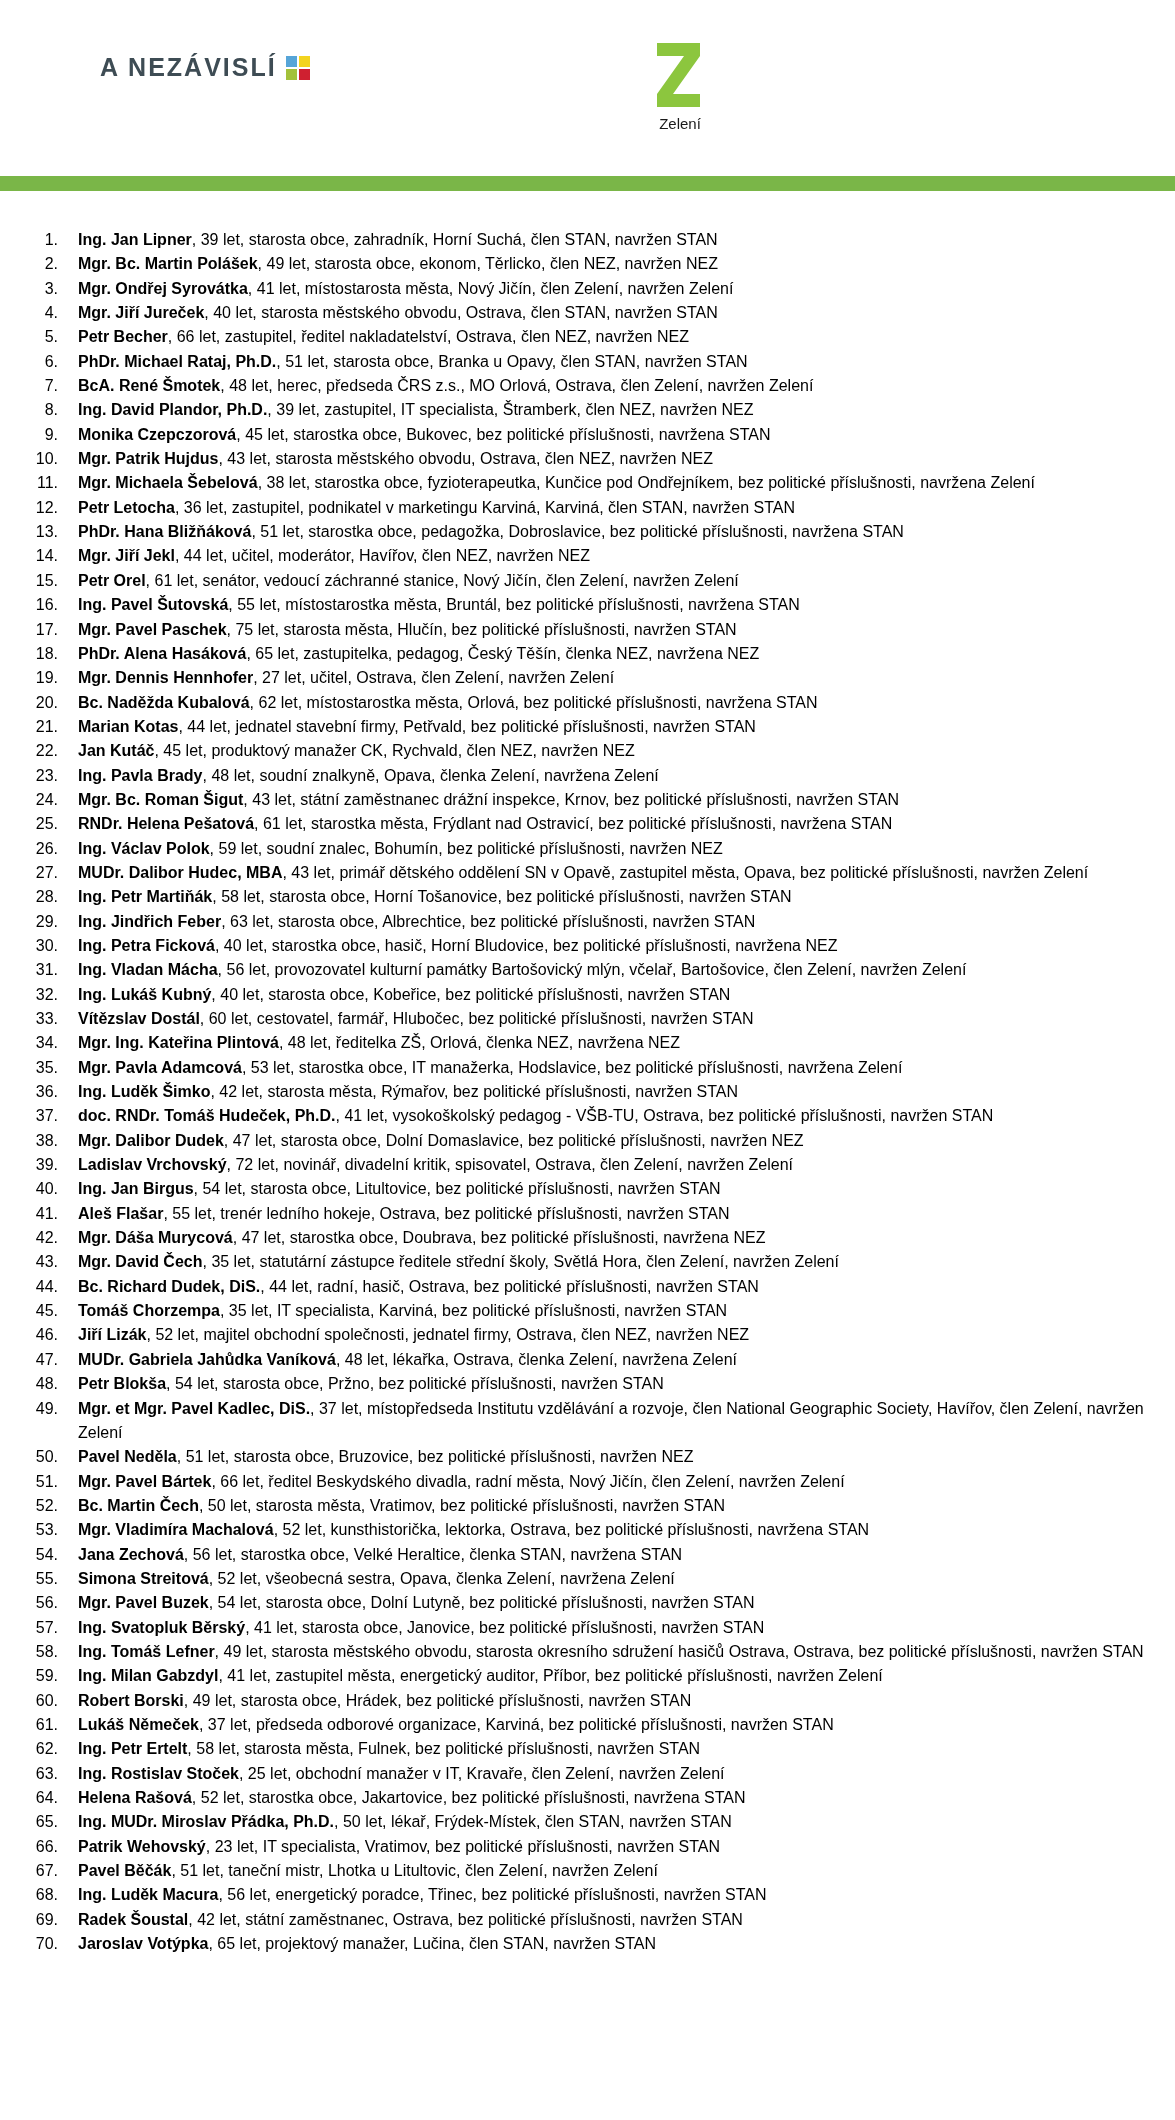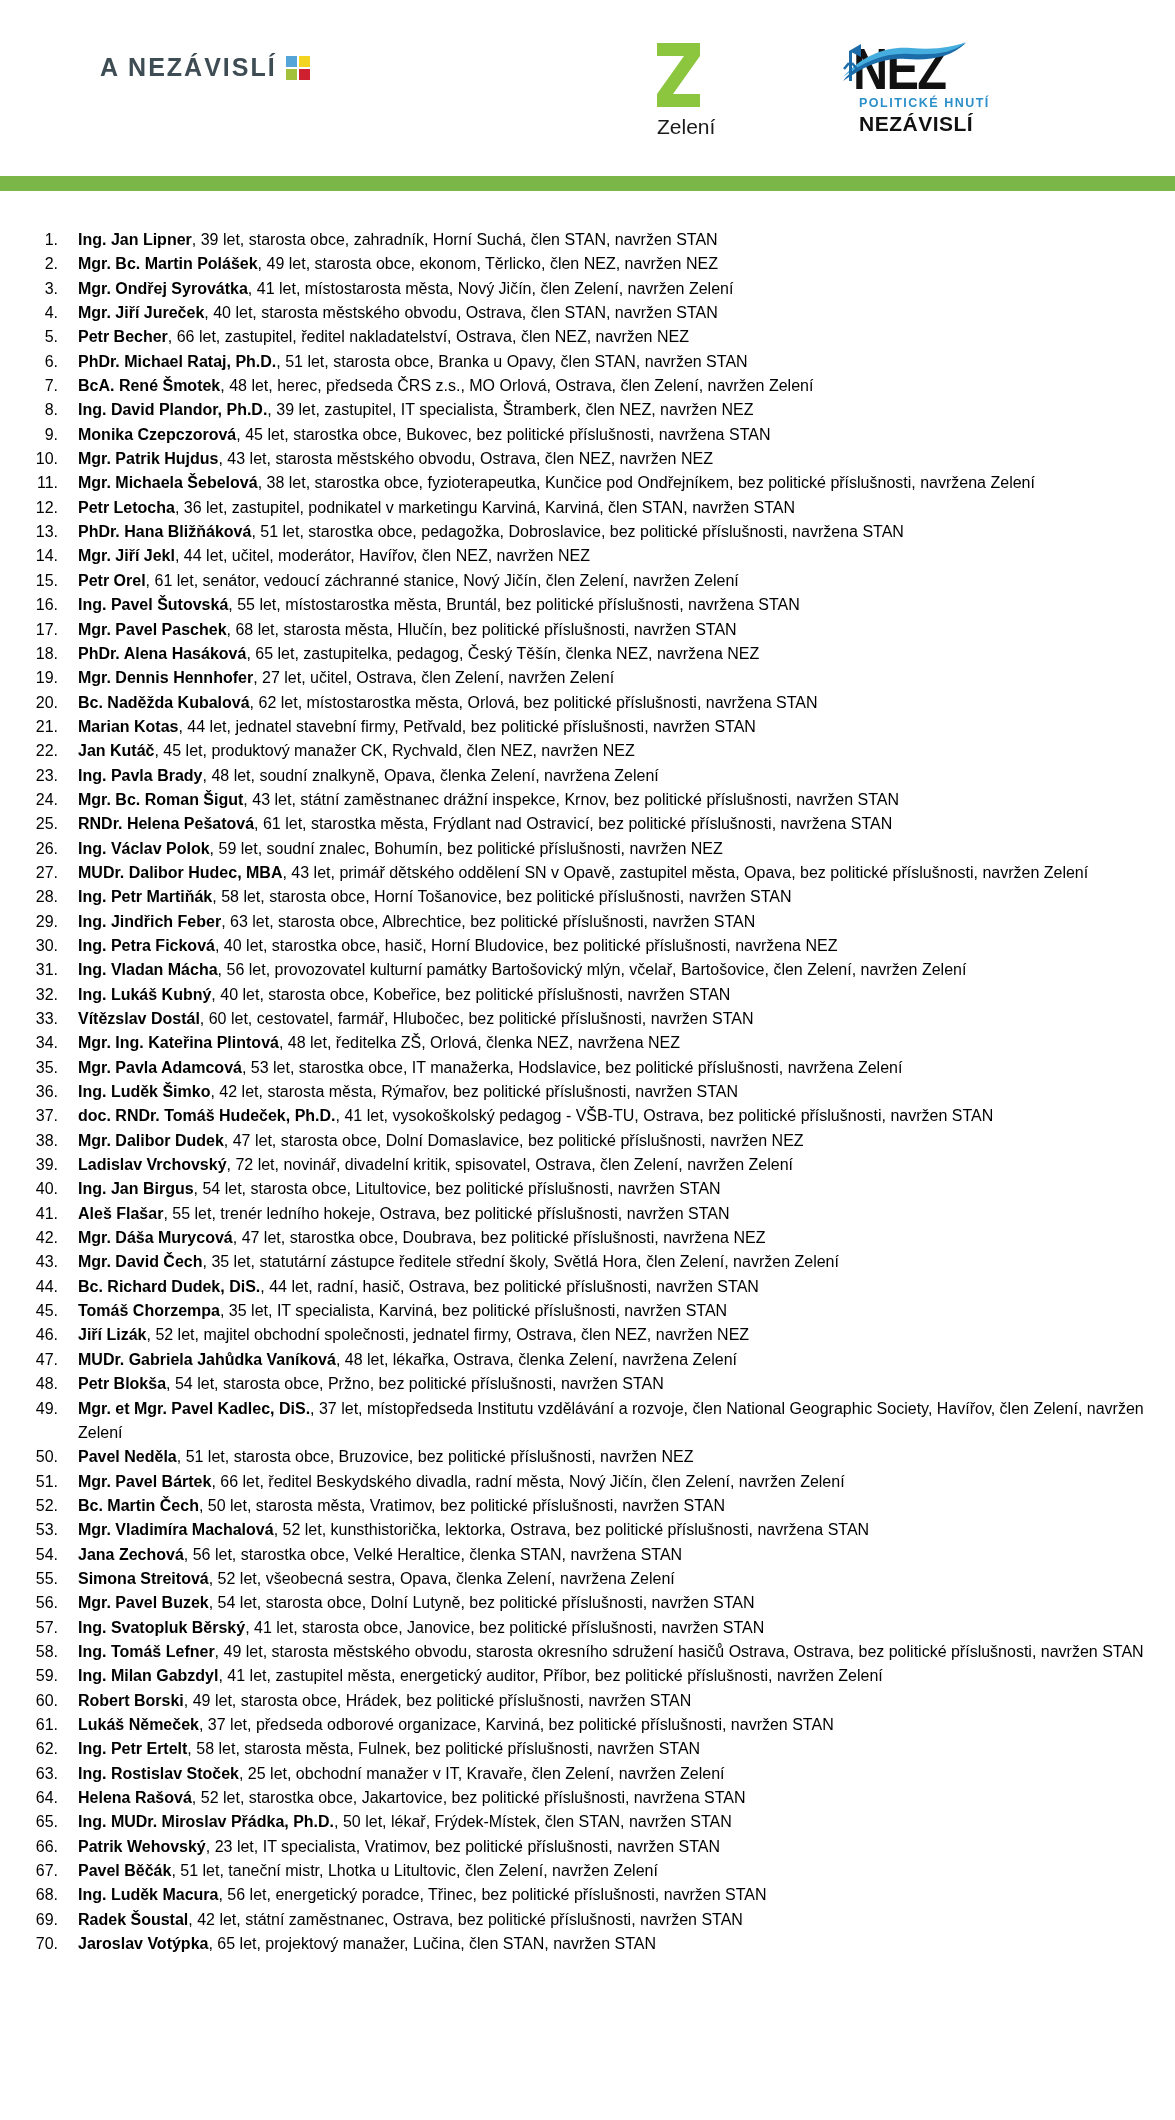--- a/index.html
+++ b/index.html
@@ -25,21 +25,21 @@
   }
   .stan-squares{display:grid;grid-template-columns:11px 11px;grid-template-rows:11px 11px;gap:2px;margin-left:9px;margin-top:0px;}
   .sq{width:11px;height:11px;}
   .sq-blue{background:#56a5d8;}
   .sq-yellow{background:#f3d420;}
   .sq-green{background:#a3c13a;}
   .sq-red{background:#cf2030;}
 
   .zeleni-logo{position:absolute;left:657px;top:43px;width:46px;text-align:center;}
   .zeleni-z{display:block;width:43px;height:64px;}
-  .zeleni-label{display:block;margin-top:9px;font-size:21px;color:#1a1a1a;line-height:1;}
+  .zeleni-label{display:block;margin-top:9px;font-size:15px;color:#1a1a1a;line-height:1;}
 
   .nez-logo{position:absolute;left:845px;top:44px;width:125px;}
   .nez-acronym{
     display:block;font-size:58px;line-height:0.85;font-weight:800;color:#111;
     letter-spacing:-2px;transform:scaleX(0.84);transform-origin:left top;
     white-space:nowrap;position:relative;z-index:1;margin-left:8px;
   }
   .nez-wave{position:absolute;left:-4px;top:-5px;width:127px;height:48px;z-index:2;pointer-events:none;}
   .nez-sub1{
     display:block;margin-top:4px;font-size:12.5px;font-weight:bold;color:#2b8fc9;
@@ -86,32 +86,20 @@
       </div>
     </div>
 
     <div class="zeleni-logo">
       <svg class="zeleni-z" viewBox="0 0 43 64" xmlns="http://www.w3.org/2000/svg">
         <polygon fill="#8cc63e" points="0,0 43,0 43,13 16,51 43,51 43,64 0,64 0,51 27,13 0,13"></polygon>
       </svg>
       <span class="zeleni-label">Zelení</span>
     </div>
 
-    <div class="nez-logo">
-      <span class="nez-acronym">NEZ</span>
-      <svg class="nez-wave" viewBox="0 0 127 48" xmlns="http://www.w3.org/2000/svg">
-        <path d="M2,42 C20,20 40,10 65,12 C90,14 110,10 125,4 C110,18 90,22 65,20 C42,18 22,28 2,42 Z" fill="#1b6ca8"></path>
-        <path d="M2,38 C22,16 45,7 70,9 C95,11 112,8 125,3 C112,14 95,16 70,15 C45,13 24,22 2,38 Z" fill="#45aede"></path>
-        <polygon points="8,12 20,5 20,18" fill="#1b6ca8"></polygon>
-        <rect x="8" y="12" width="3" height="30" fill="#1b6ca8"></rect>
-        <path d="M8,24 L3,30 M11,24 L16,30" stroke="#1b6ca8" stroke-width="2.5" fill="none"></path>
-      </svg>
-      <span class="nez-sub1">POLITICKÉ HNUTÍ</span>
-      <span class="nez-sub2">NEZÁVISLÍ</span>
-    </div>
 
     <div class="green-bar"></div>
   </div>
 
   <ol class="candidate-list">
       <li><span class="candidate-name">Ing. Jan Lipner</span><span>, 39 let, starosta obce, zahradník, Horní Suchá, člen STAN, navržen STAN</span></li>
       <li><span class="candidate-name">Mgr. Bc. Martin Polášek</span><span>, 49 let, starosta obce, ekonom, Těrlicko, člen NEZ, navržen NEZ</span></li>
       <li><span class="candidate-name">Mgr. Ondřej Syrovátka</span><span>, 41 let, místostarosta města, Nový Jičín, člen Zelení, navržen Zelení</span></li>
       <li><span class="candidate-name">Mgr. Jiří Jureček</span><span>, 40 let, starosta městského obvodu, Ostrava, člen STAN, navržen STAN</span></li>
       <li><span class="candidate-name">Petr Becher</span><span>, 66 let, zastupitel, ředitel nakladatelství, Ostrava, člen NEZ, navržen NEZ</span></li>
@@ -119,21 +107,21 @@
       <li><span class="candidate-name">BcA. René Šmotek</span><span>, 48 let, herec, předseda ČRS z.s., MO Orlová, Ostrava, člen Zelení, navržen Zelení</span></li>
       <li><span class="candidate-name">Ing. David Plandor, Ph.D.</span><span>, 39 let, zastupitel, IT specialista, Štramberk, člen NEZ, navržen NEZ</span></li>
       <li><span class="candidate-name">Monika Czepczorová</span><span>, 45 let, starostka obce, Bukovec, bez politické příslušnosti, navržena STAN</span></li>
       <li><span class="candidate-name">Mgr. Patrik Hujdus</span><span>, 43 let, starosta městského obvodu, Ostrava, člen NEZ, navržen NEZ</span></li>
       <li><span class="candidate-name">Mgr. Michaela Šebelová</span><span>, 38 let, starostka obce, fyzioterapeutka, Kunčice pod Ondřejníkem, bez politické příslušnosti, navržena Zelení</span></li>
       <li><span class="candidate-name">Petr Letocha</span><span>, 36 let, zastupitel, podnikatel v marketingu Karviná, Karviná, člen STAN, navržen STAN</span></li>
       <li><span class="candidate-name">PhDr. Hana Bližňáková</span><span>, 51 let, starostka obce, pedagožka, Dobroslavice, bez politické příslušnosti, navržena STAN</span></li>
       <li><span class="candidate-name">Mgr. Jiří Jekl</span><span>, 44 let, učitel, moderátor, Havířov, člen NEZ, navržen NEZ</span></li>
       <li><span class="candidate-name">Petr Orel</span><span>, 61 let, senátor, vedoucí záchranné stanice, Nový Jičín, člen Zelení, navržen Zelení</span></li>
       <li><span class="candidate-name">Ing. Pavel Šutovská</span><span>, 55 let, místostarostka města, Bruntál, bez politické příslušnosti, navržena STAN</span></li>
-      <li><span class="candidate-name">Mgr. Pavel Paschek</span><span>, 68 let, starosta města, Hlučín, bez politické příslušnosti, navržen STAN</span></li>
+      <li><span class="candidate-name">Mgr. Pavel Paschek</span><span>, 75 let, starosta města, Hlučín, bez politické příslušnosti, navržen STAN</span></li>
       <li><span class="candidate-name">PhDr. Alena Hasáková</span><span>, 65 let, zastupitelka, pedagog, Český Těšín, členka NEZ, navržena NEZ</span></li>
       <li><span class="candidate-name">Mgr. Dennis Hennhofer</span><span>, 27 let, učitel, Ostrava, člen Zelení, navržen Zelení</span></li>
       <li><span class="candidate-name">Bc. Naděžda Kubalová</span><span>, 62 let, místostarostka města, Orlová, bez politické příslušnosti, navržena STAN</span></li>
       <li><span class="candidate-name">Marian Kotas</span><span>, 44 let, jednatel stavební firmy, Petřvald, bez politické příslušnosti, navržen STAN</span></li>
       <li><span class="candidate-name">Jan Kutáč</span><span>, 45 let, produktový manažer CK, Rychvald, člen NEZ, navržen NEZ</span></li>
       <li><span class="candidate-name">Ing. Pavla Brady</span><span>, 48 let, soudní znalkyně, Opava, členka Zelení, navržena Zelení</span></li>
       <li><span class="candidate-name">Mgr. Bc. Roman Šigut</span><span>, 43 let, státní zaměstnanec drážní inspekce, Krnov, bez politické příslušnosti, navržen STAN</span></li>
       <li><span class="candidate-name">RNDr. Helena Pešatová</span><span>, 61 let, starostka města, Frýdlant nad Ostravicí, bez politické příslušnosti, navržena STAN</span></li>
       <li><span class="candidate-name">Ing. Václav Polok</span><span>, 59 let, soudní znalec, Bohumín, bez politické příslušnosti, navržen NEZ</span></li>
       <li><span class="candidate-name">MUDr. Dalibor Hudec, MBA</span><span>, 43 let, primář dětského oddělení SN v Opavě, zastupitel města, Opava, bez politické příslušnosti, navržen Zelení</span></li>

